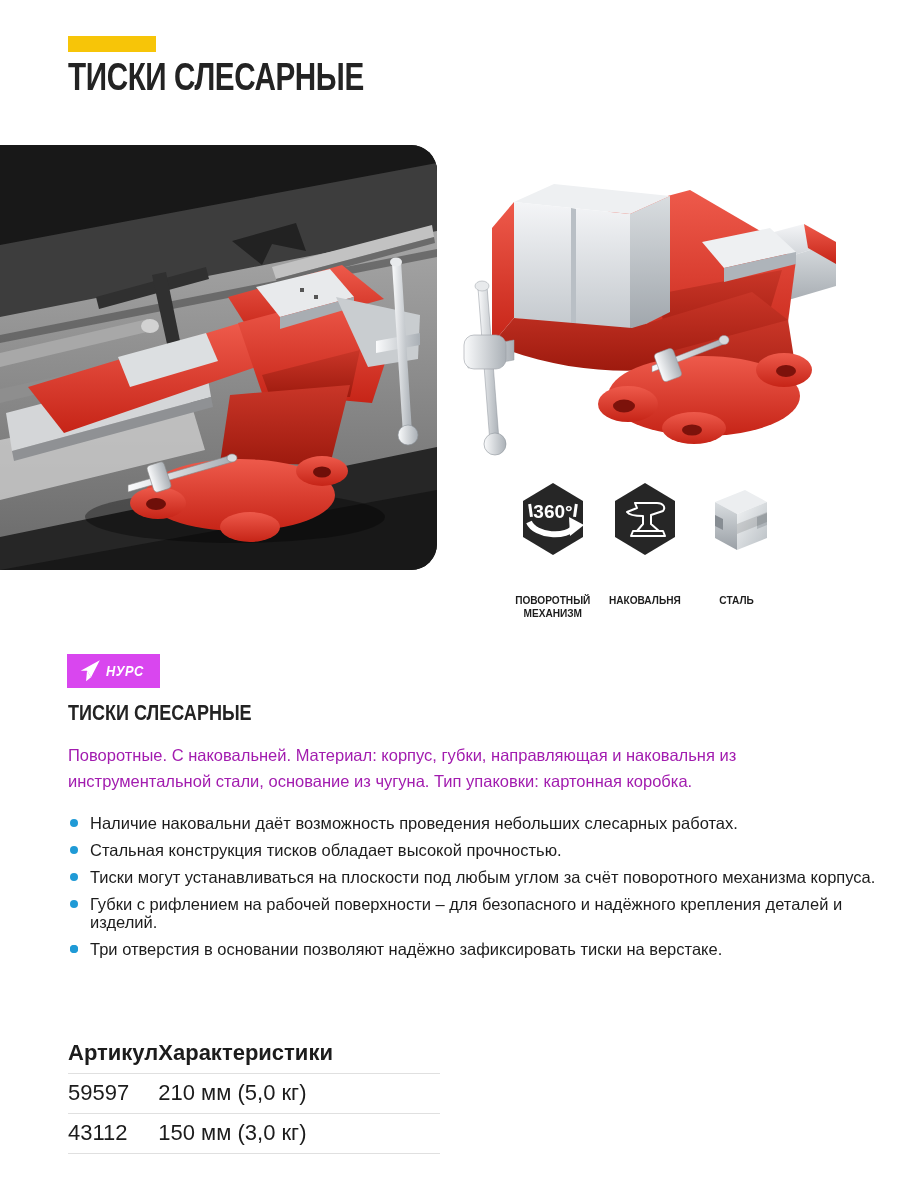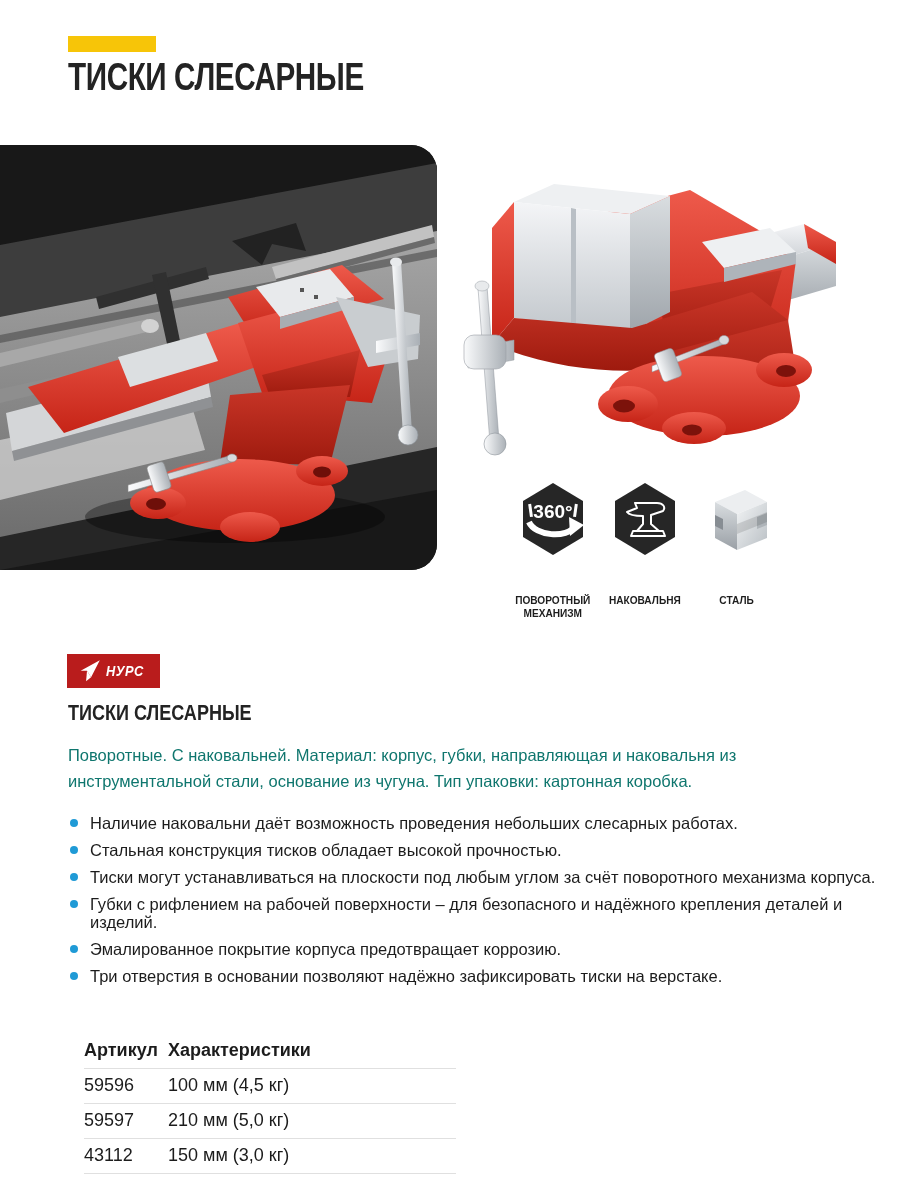--- a/index.html
+++ b/index.html
@@ -16,36 +16,36 @@
   .photo svg{display:block;}
 
   .product-image{position:absolute;left:452px;top:152px;width:420px;height:320px;margin:0;}
 
   .features{position:absolute;left:512px;top:482px;width:266px;display:flex;justify-content:space-between;}
   .feature{width:82px;display:flex;flex-direction:column;align-items:center;gap:32px;}
   .feature svg{display:block;}
   .feature-label{margin-top:6px;text-align:center;font-size:11.5px;font-weight:700;color:#1d1d1d;
     line-height:12.5px;transform:scaleX(.88);transform-origin:center top;white-space:nowrap;}
 
-  .brand-logo{position:absolute;left:67px;top:654px;width:93px;height:34px;background:#b91c1c;
+  .brand-logo{position:absolute;left:67px;top:654px;width:93px;height:34px;background:#d946ef;
     display:flex;align-items:center;justify-content:center;gap:4px;}
   .brand-name{color:#fff;font-weight:800;font-style:italic;font-size:14px;letter-spacing:.5px;
     transform:scaleX(.92);transform-origin:left center;}
 
   .section-title{position:absolute;left:68px;top:700px;margin:0;font-size:22px;font-weight:800;
     color:#232323;white-space:nowrap;transform:scaleX(.82);transform-origin:left top;}
 
   .description{position:absolute;left:68px;top:742px;width:792px;margin:0;
-    font-size:16.5px;line-height:26px;color:#0f766e;}
+    font-size:16.5px;line-height:26px;color:#a21caf;}
 
   .bullets{position:absolute;left:68px;top:814px;width:824px;margin:0;padding:0;list-style:none;}
   .bullets li{position:relative;padding-left:22px;margin-bottom:9px;font-size:16.5px;line-height:18px;color:#1c1c1c;}
   .bullets li .dot{position:absolute;left:2px;top:5px;width:8px;height:8px;border-radius:50%;background:#1f9ad6;}
 
-  .specs{position:absolute;left:68px;top:1034px;width:372px;border-collapse:collapse;font-size:18px;margin-left:16px;}
+  .specs{position:absolute;left:68px;top:1034px;width:372px;border-collapse:collapse;font-size:22px;}
   .specs th{font-weight:700;color:#1c1c1c;}
   .specs th,.specs td{text-align:left;padding:6px 0 7px 0;border-bottom:1px solid #e0e0e0;}
   .specs th:first-child,.specs td:first-child{width:84px;}
 </style>
 </head>
 <body>
 
 <div class="page">
 
   <div class="accent-bar"></div>
@@ -247,36 +247,32 @@
 
   <h2 class="section-title">ТИСКИ СЛЕСАРНЫЕ</h2>
 
   <p class="description">Поворотные. С наковальней. Материал: корпус, губки, направляющая и наковальня из инструментальной стали, основание из чугуна. Тип упаковки: картонная коробка.</p>
 
   <ul class="bullets">
     <li><span class="dot"></span><span>Наличие наковальни даёт возможность проведения небольших слесарных работах.</span></li>
     <li><span class="dot"></span><span>Стальная конструкция тисков обладает высокой прочностью.</span></li>
     <li><span class="dot"></span><span>Тиски могут устанавливаться на плоскости под любым углом за счёт поворотного механизма корпуса.</span></li>
     <li><span class="dot"></span><span>Губки с рифлением на рабочей поверхности – для безопасного и надёжного крепления деталей и изделий.</span></li>
-    <li><span class="dot"></span><span>Эмалированное покрытие корпуса предотвращает коррозию.</span></li>
+    <li><span class="dot"></span></li>
     <li><span class="dot"></span><span>Три отверстия в основании позволяют надёжно зафиксировать тиски на верстаке.</span></li>
   </ul>
 
   <table class="specs">
     <thead>
       <tr>
         <th>Артикул</th>
         <th>Характеристики</th>
       </tr>
     </thead>
     <tbody>
-      <tr>
-        <td>59596</td>
-        <td>100 мм (4,5 кг)</td>
-      </tr>
       <tr>
         <td>59597</td>
         <td>210 мм (5,0 кг)</td>
       </tr>
       <tr>
         <td>43112</td>
         <td>150 мм (3,0 кг)</td>
       </tr>
     </tbody>
   </table>

